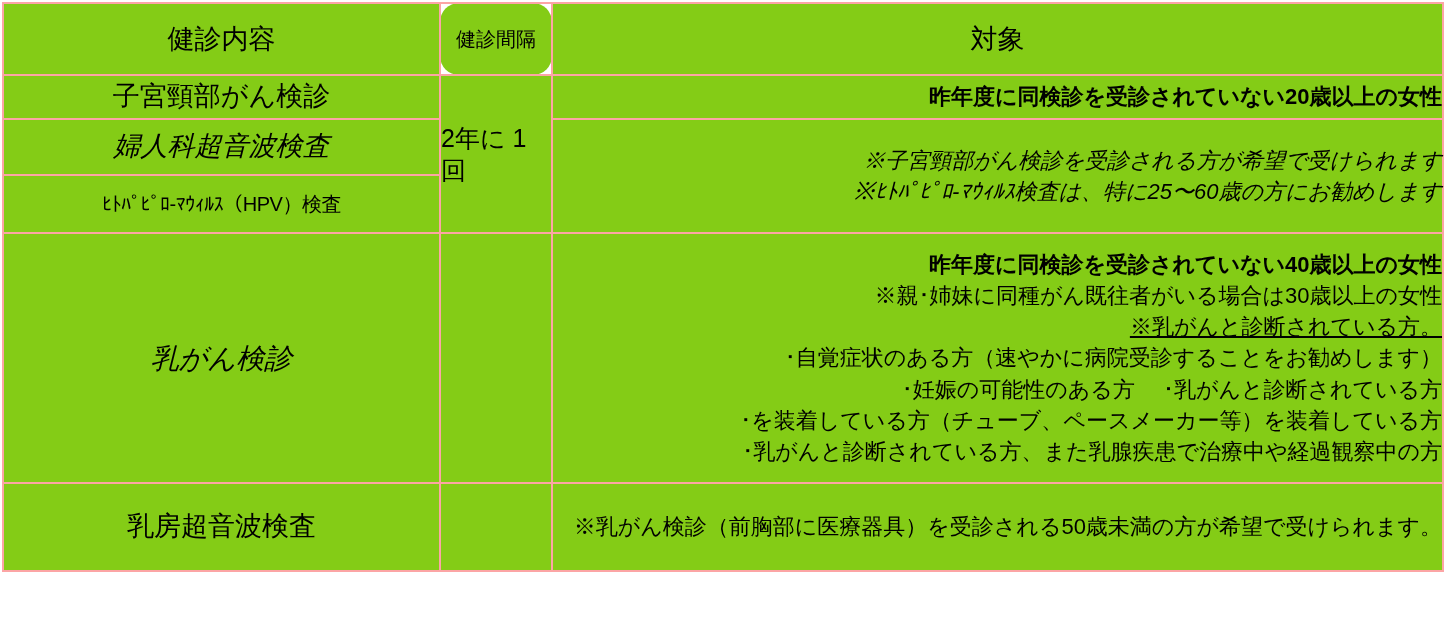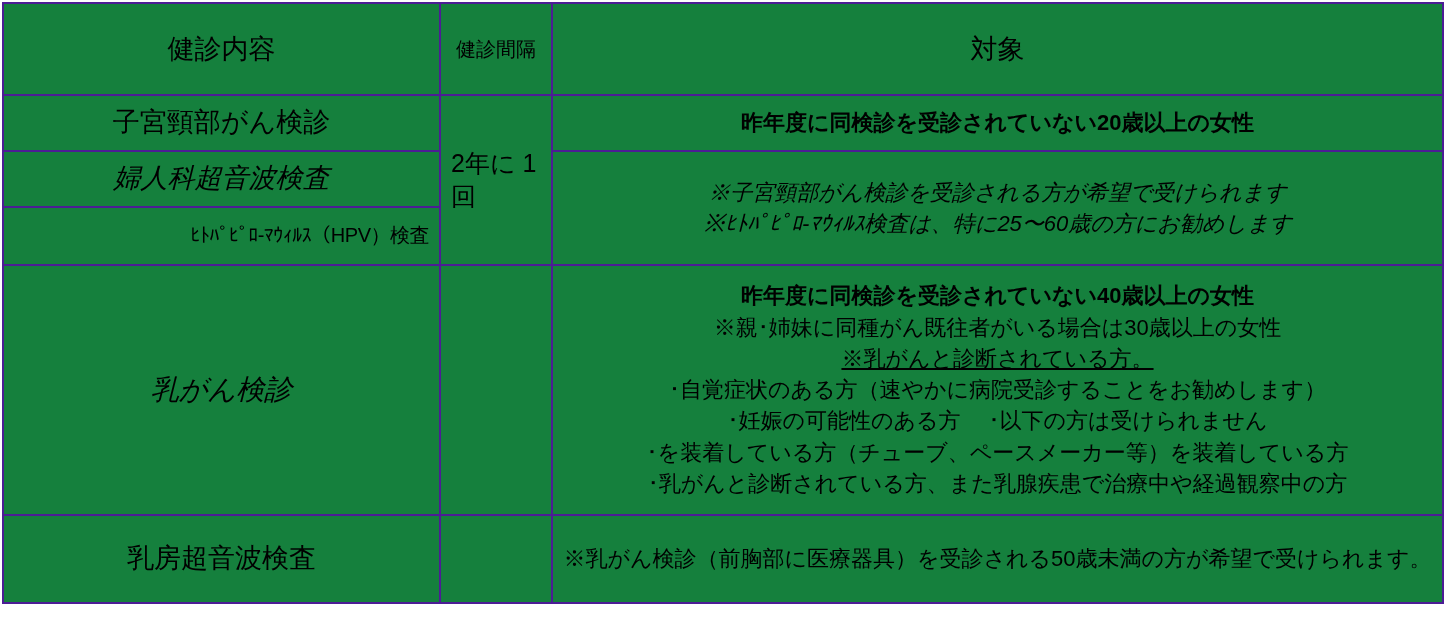--- a/index.html
+++ b/index.html
@@ -21,74 +21,74 @@
     overflow: hidden;
   }
   table.exam-table {
     border-collapse: collapse;
     table-layout: fixed;
     width: 1440px;
     margin: 2px 0 0 2px;
   }
   table.exam-table td,
   table.exam-table th {
-    border: 2px solid #4c1d95;
-    padding: 10px;
+    border: 2px solid #fca5a5;
+    padding: 0;
     vertical-align: middle;
-    background: #15803d;
+    background: #84cc16;
   }
   
   col.c-name   { width: 437px; }
   col.c-cycle  { width: 112px; }
   col.c-target { width: 891px; }
 
   
   .hdr {
     text-align: center;
     font-size: 27px;
     line-height: 1.2;
     height: 70px;
     font-weight: normal;
   }
   .hdr-small {
     text-align: center;
     font-size: 20px;
     line-height: 1.2;
     font-weight: normal;
+    border-radius: 19px;
   }
 
   
   .name-cell {
     text-align: center;
     font-size: 27px;
     line-height: 1.25;
     font-weight: normal;
     padding: 4px 6px;
   }
   .name-cell.small {
     font-size: 20px;
     letter-spacing: -0.5px;
-    text-align: right;
   }
   .name-cell.tall {
     font-size: 28px;
     font-style: italic;
   }
 
   
   .cycle-cell {
     text-align: left;
     font-size: 25px;
     line-height: 1.3;
     vertical-align: middle;
   }
 
   
   .target-cell {
-    text-align: center;
+    text-align: right;
     font-size: 22px;
     line-height: 1.42;
     padding: 8px 10px 8px 12px;
     margin-left: 16px;
   }
   .target-cell .bold {
     font-weight: bold;
   }
   .target-cell .underline {
     text-decoration: underline;
@@ -152,21 +152,21 @@
       </tr>
 
       <tr class="row-h4">
         <td class="name-cell tall">乳がん検診</td>
         <td class="cycle-cell"></td>
         <td class="target-cell">
           <span class="line bold">昨年度に同検診を受診されていない40歳以上の女性</span>
           <span class="line">※親･姉妹に同種がん既往者がいる場合は30歳以上の女性</span>
           <span class="line underline">※乳がんと診断されている方。</span>
           <span class="line">･自覚症状のある方（速やかに病院受診することをお勧めします）</span>
-          <span class="line"><span>･妊娠の可能性のある方</span><span class="gapspan"></span><span>･以下の方は受けられません</span></span>
+          <span class="line"><span>･妊娠の可能性のある方</span><span class="gapspan"></span><span>･乳がんと診断されている方</span></span>
           <span class="line">･を装着している方（チューブ、ペースメーカー等）を装着している方</span>
           <span class="line">･乳がんと診断されている方、また乳腺疾患で治療中や経過観察中の方</span>
         </td>
       </tr>
 
       <tr class="row-h5">
         <td class="name-cell">乳房超音波検査</td>
         <td class="cycle-cell"></td>
         <td class="target-cell wrap">
           <span class="line">※乳がん検診（前胸部に医療器具）を受診される50歳未満の方が希望で受けられます。</span>

